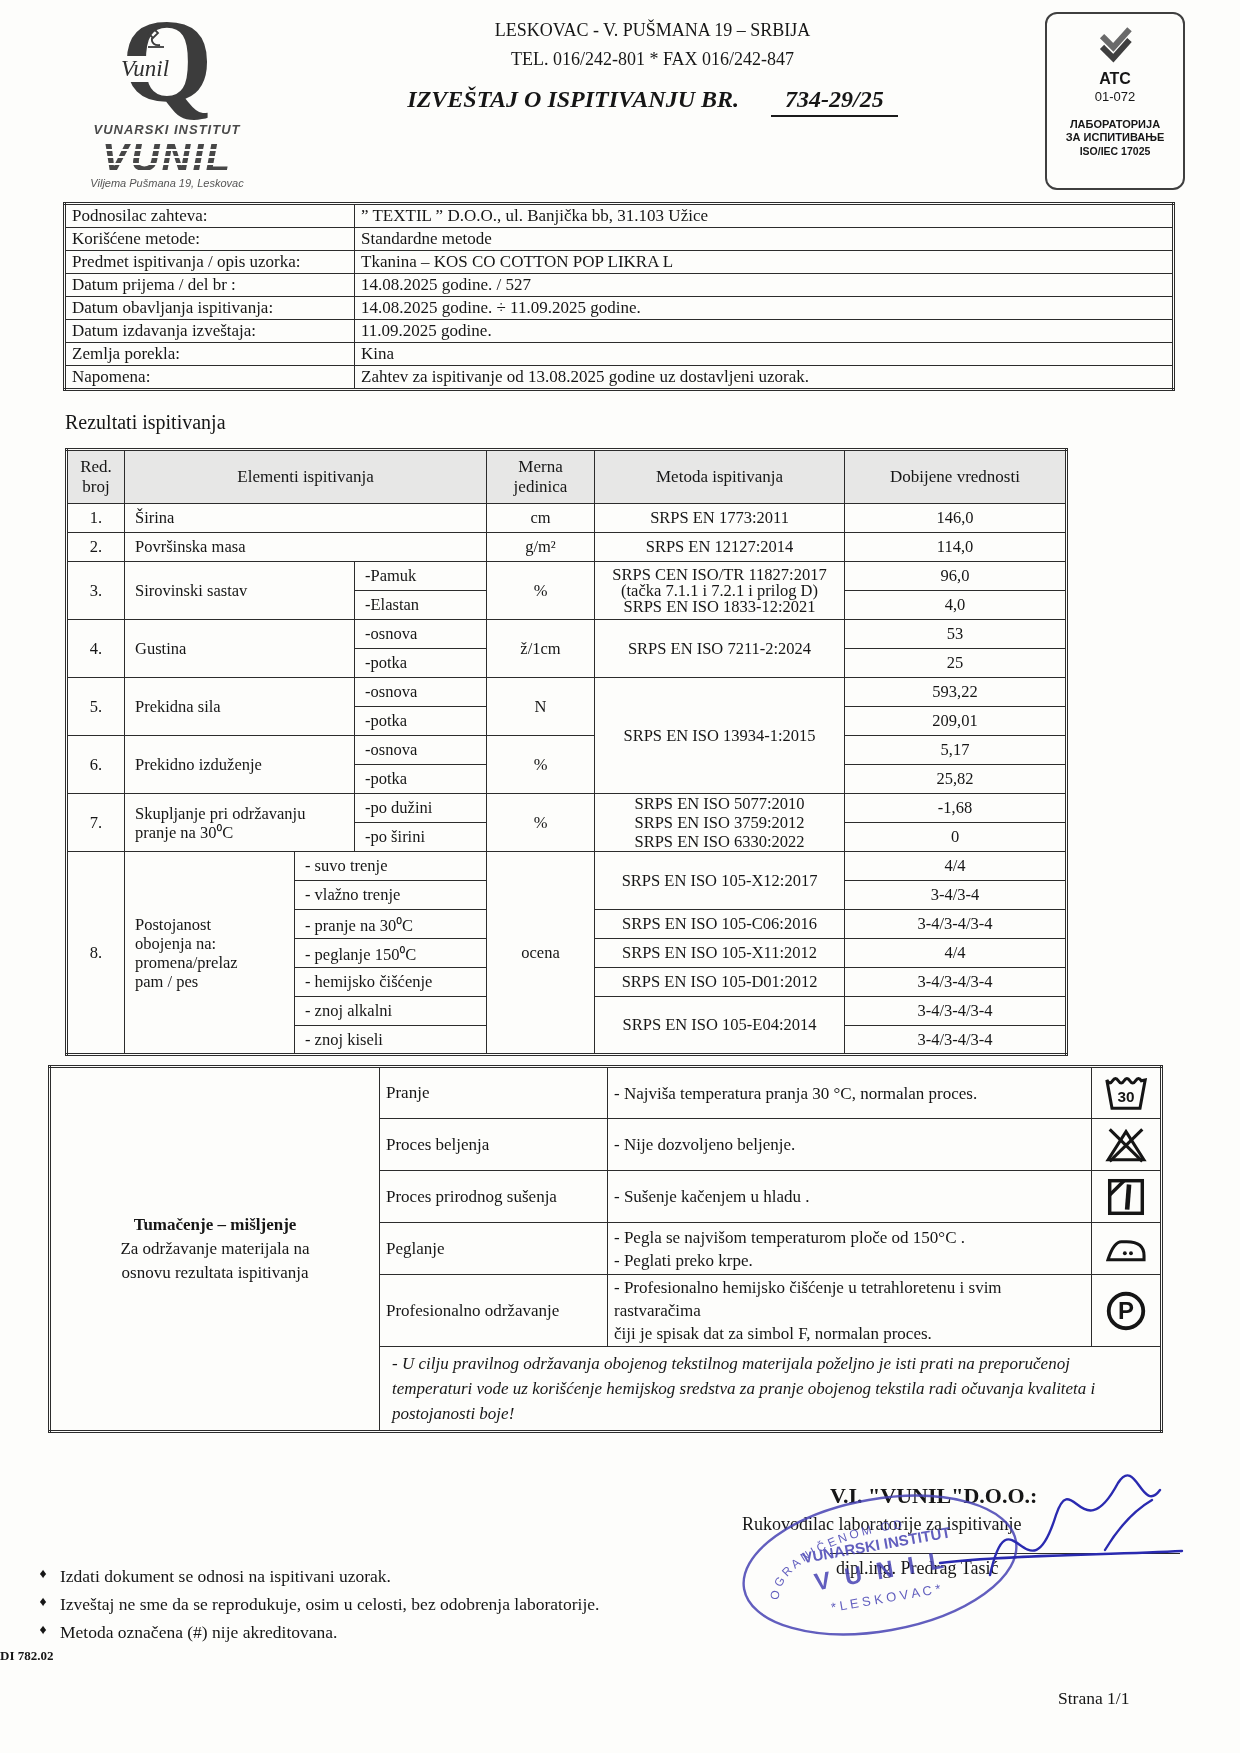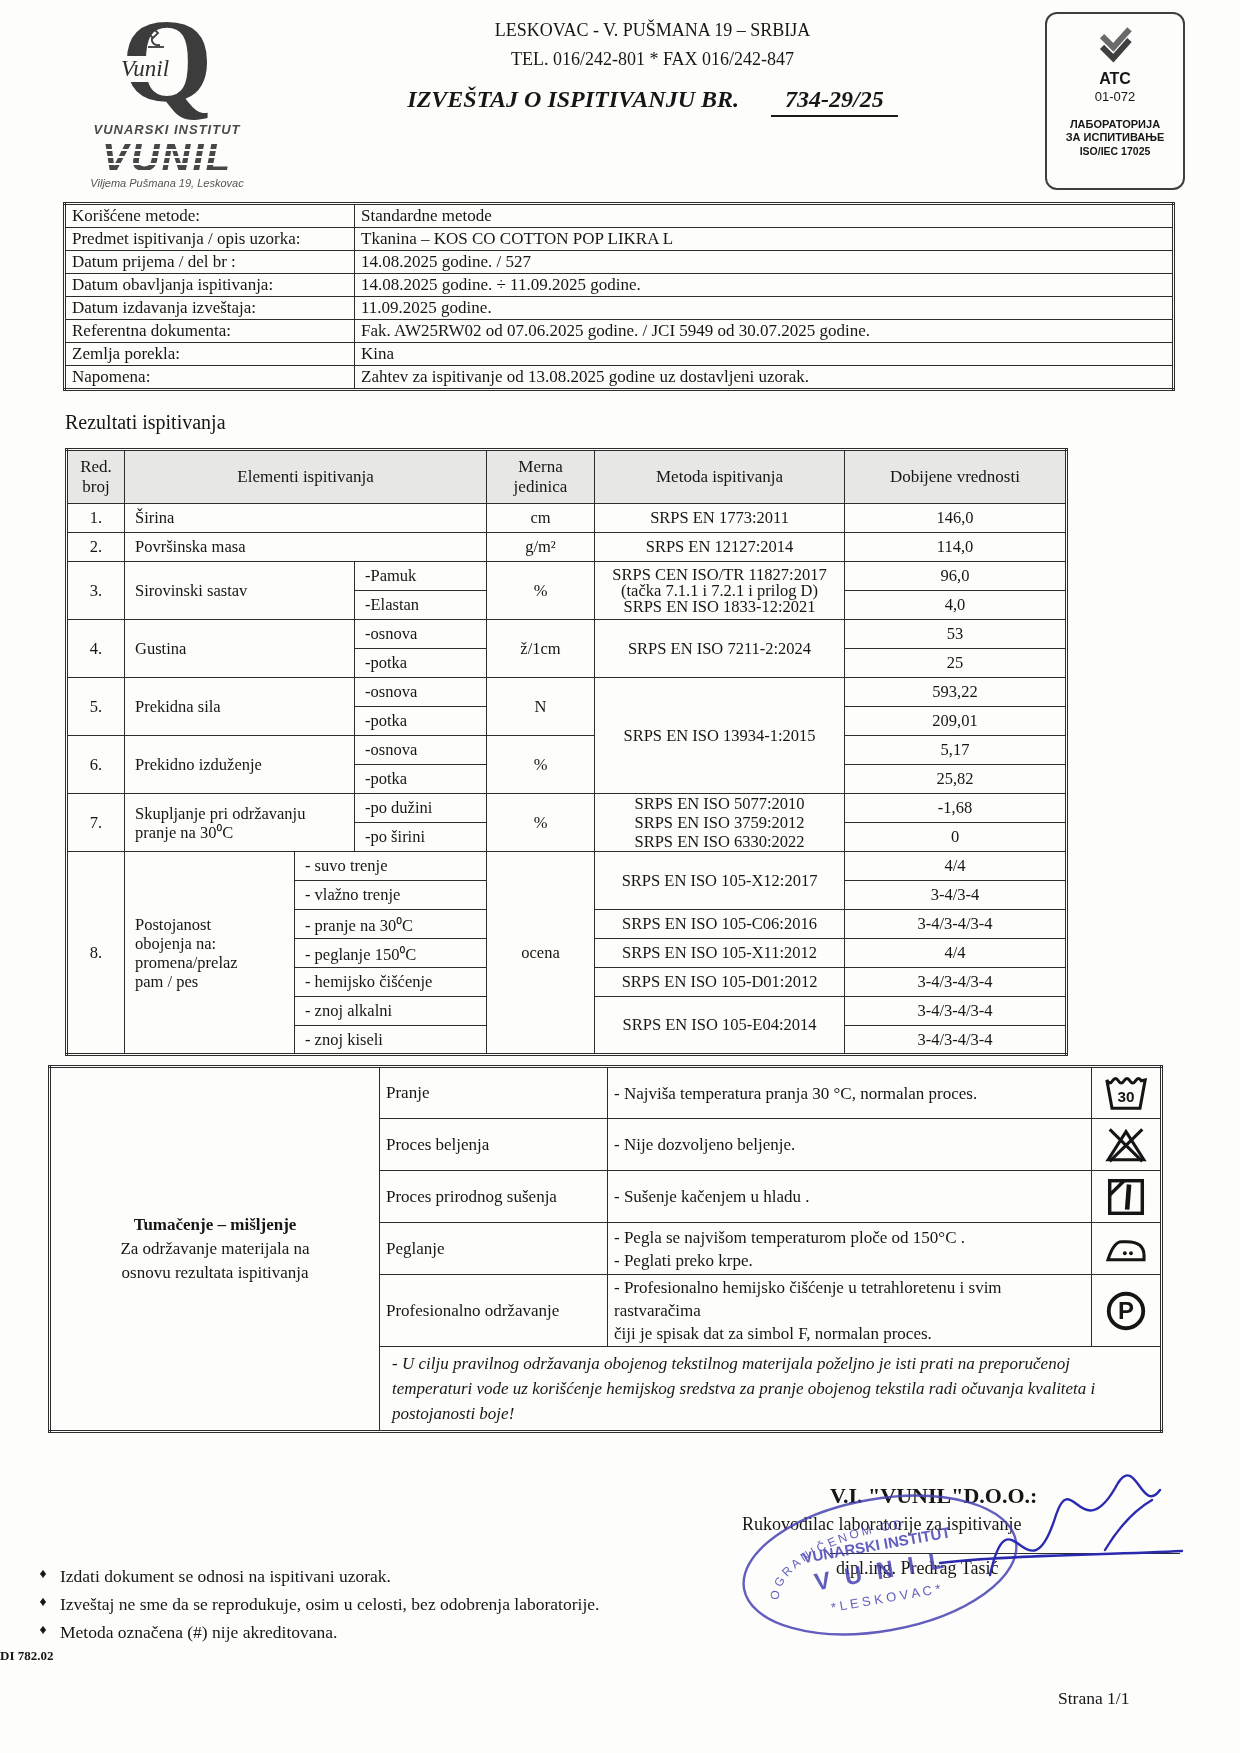--- a/index.html
+++ b/index.html
@@ -120,42 +120,42 @@
       <div class="atc-code">01-072</div>
       <div class="atc-l1">ЛАБОРАТОРИЈА</div>
       <div class="atc-l1" style="margin-top:0">ЗА ИСПИТИВАЊЕ</div>
       <div class="atc-l3">ISO/IEC 17025</div>
     </div>
   </div>
 
   <table class="info-t outer">
     <tbody id="info-body">
         <tr>
+          <td class="info-label">Podnosilac zahteva:</td>
+          <td>” TEXTIL ” D.O.O., ul. Banjička bb, 31.103 Užice</td>
+        </tr>
+        <tr>
           <td class="info-label">Korišćene metode:</td>
           <td>Standardne metode</td>
         </tr>
         <tr>
           <td class="info-label">Predmet ispitivanja / opis uzorka:</td>
           <td>Tkanina – KOS CO COTTON POP LIKRA L</td>
         </tr>
         <tr>
           <td class="info-label">Datum prijema / del br :</td>
           <td>14.08.2025 godine.     /        527</td>
         </tr>
         <tr>
           <td class="info-label">Datum obavljanja ispitivanja:</td>
           <td>14.08.2025 godine. ÷ 11.09.2025 godine.</td>
         </tr>
         <tr>
           <td class="info-label">Datum izdavanja izveštaja:</td>
           <td>11.09.2025 godine.</td>
-        </tr>
-        <tr>
-          <td class="info-label">Referentna dokumenta:</td>
-          <td>Fak.  AW25RW02 od 07.06.2025 godine.   /   JCI  5949 od 30.07.2025 godine.</td>
         </tr>
         <tr>
           <td class="info-label">Zemlja porekla:</td>
           <td>Kina</td>
         </tr>
         <tr>
           <td class="info-label">Napomena:</td>
           <td>Zahtev za ispitivanje od 13.08.2025 godine uz dostavljeni uzorak.</td>
         </tr>
       </tbody>

